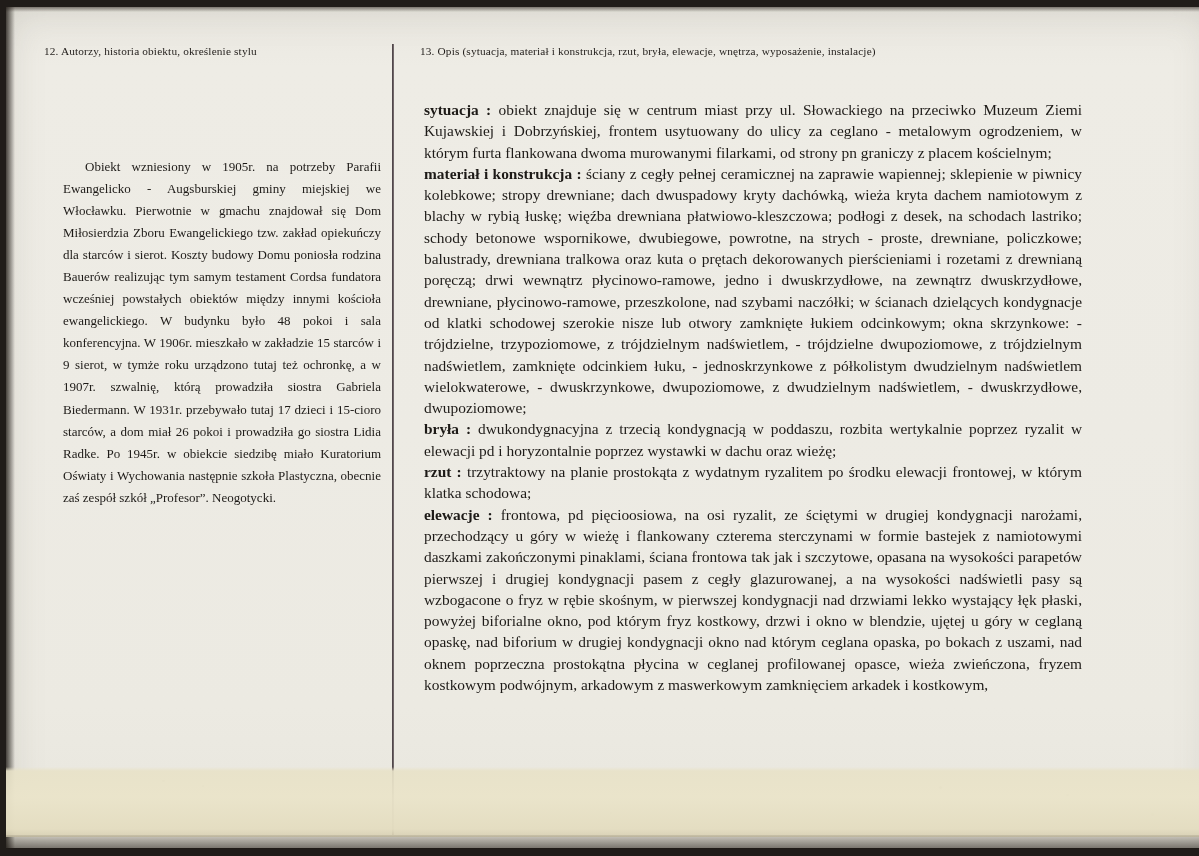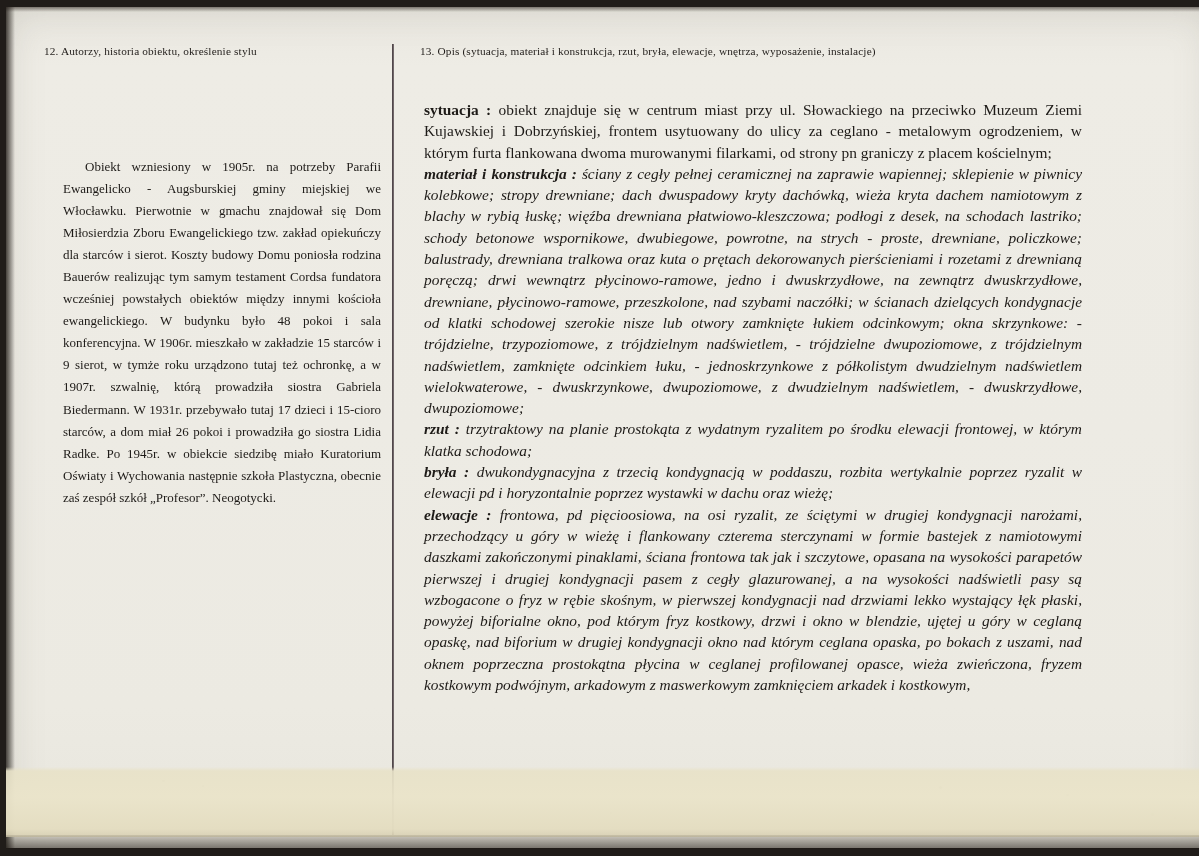--- a/index.html
+++ b/index.html
@@ -139,21 +139,21 @@
   #col-right {
     left: 418px;
     top: 92px;
     width: 658px;
     font-size: 15.4px;
     line-height: 21.3px;
   }
   #col-right p {
     margin: 0;
   }
-  #col-right p + p { margin-top: 0px; font-style: italic; }
+  #col-right p + p { margin-top: 0px; }
 
   .lbl {
     font-weight: bold;
     margin-top: 40px;
   }
 
   
   .col p { text-align: justify; }
   .col p:last-child { }
 </style>
@@ -185,23 +185,23 @@
     <div class="col" id="col-left">
       <p>Obiekt wzniesiony w 1905r. na potrzeby Parafii Ewangelicko - Augsburskiej gminy miejskiej we Włocławku. Pierwotnie w gmachu znajdował się Dom Miłosierdzia Zboru Ewangelickiego tzw. zakład opiekuńczy dla starców i sierot. Koszty budowy Domu poniosła rodzina Bauerów realizując tym samym testament Cordsa fundatora wcześniej powstałych obiektów między innymi kościoła ewangelickiego. W budynku było 48 pokoi i sala konferencyjna. W 1906r. mieszkało w zakładzie 15 starców i 9 sierot, w tymże roku urządzono tutaj też ochronkę, a w 1907r. szwalnię, którą prowadziła siostra Gabriela Biedermann. W 1931r. przebywało tutaj 17 dzieci i 15-cioro starców, a dom miał 26 pokoi i prowadziła go siostra Lidia Radke. Po 1945r. w obiekcie siedzibę miało Kuratorium Oświaty i Wychowania następnie szkoła Plastyczna, obecnie zaś zespół szkół „Profesor”. Neogotycki.</p>
     </div>
 
     <div class="col" id="col-right">
 
       <p><span class="lbl">sytuacja :</span><span> obiekt znajduje się w centrum miast przy ul. Słowackiego na przeciwko Muzeum Ziemi Kujawskiej i Dobrzyńskiej, frontem usytuowany do ulicy za ceglano - metalowym ogrodzeniem, w którym furta flankowana dwoma murowanymi filarkami, od strony pn graniczy z placem kościelnym;</span></p>
 
       <p><span class="lbl">materiał i konstrukcja :</span><span> ściany z cegły pełnej ceramicznej na zaprawie wapiennej; sklepienie w piwnicy kolebkowe; stropy drewniane; dach dwuspadowy kryty dachówką, wieża kryta dachem namiotowym z blachy w rybią łuskę; więźba drewniana płatwiowo-kleszczowa; podłogi z desek, na schodach lastriko; schody betonowe wspornikowe, dwubiegowe, powrotne, na strych - proste, drewniane, policzkowe; balustrady, drewniana tralkowa oraz kuta o prętach dekorowanych pierścieniami i rozetami z drewnianą poręczą; drwi wewnątrz płycinowo-ramowe, jedno i dwuskrzydłowe, na zewnątrz dwuskrzydłowe, drewniane, płycinowo-ramowe, przeszkolone, nad szybami naczółki; w ścianach dzielących kondygnacje od klatki schodowej szerokie nisze lub otwory zamknięte łukiem odcinkowym; okna skrzynkowe: - trójdzielne, trzypoziomowe, z trójdzielnym nadświetlem, - trójdzielne dwupoziomowe, z trójdzielnym nadświetlem, zamknięte odcinkiem łuku, - jednoskrzynkowe z półkolistym dwudzielnym nadświetlem wielokwaterowe, - dwuskrzynkowe, dwupoziomowe, z dwudzielnym nadświetlem, - dwuskrzydłowe, dwupoziomowe;</span></p>
 
+      <p><span class="lbl">bryła :</span><span> dwukondygnacyjna z trzecią kondygnacją w poddaszu, rozbita wertykalnie poprzez ryzalit w elewacji pd i horyzontalnie poprzez wystawki w dachu oraz wieżę;</span></p>
+
       <p><span class="lbl">rzut :</span><span> trzytraktowy na planie prostokąta z wydatnym ryzalitem po środku elewacji frontowej, w którym klatka schodowa;</span></p>
-
-      <p><span class="lbl">bryła :</span><span> dwukondygnacyjna z trzecią kondygnacją w poddaszu, rozbita wertykalnie poprzez ryzalit w elewacji pd i horyzontalnie poprzez wystawki w dachu oraz wieżę;</span></p>
 
       <p><span class="lbl">elewacje :</span><span> frontowa, pd pięcioosiowa, na osi ryzalit, ze ściętymi w drugiej kondygnacji narożami, przechodzący u góry w wieżę i flankowany czterema sterczynami w formie bastejek z namiotowymi daszkami zakończonymi pinaklami, ściana frontowa tak jak i szczytowe, opasana na wysokości parapetów pierwszej i drugiej kondygnacji pasem z cegły glazurowanej, a na wysokości nadświetli pasy są wzbogacone o fryz w rębie skośnym, w pierwszej kondygnacji nad drzwiami lekko wystający łęk płaski, powyżej biforialne okno, pod którym fryz kostkowy, drzwi i okno w blendzie, ujętej u góry w ceglaną opaskę, nad biforium w drugiej kondygnacji okno nad którym ceglana opaska, po bokach z uszami, nad oknem poprzeczna prostokątna płycina w ceglanej profilowanej opasce, wieża zwieńczona, fryzem kostkowym podwójnym, arkadowym z maswerkowym zamknięciem arkadek i kostkowym,</span></p>
 
     </div>
 
     <div class="bottom-band"></div>
     <div class="bottom-shadow"></div>
 
   </div>
 </div>

